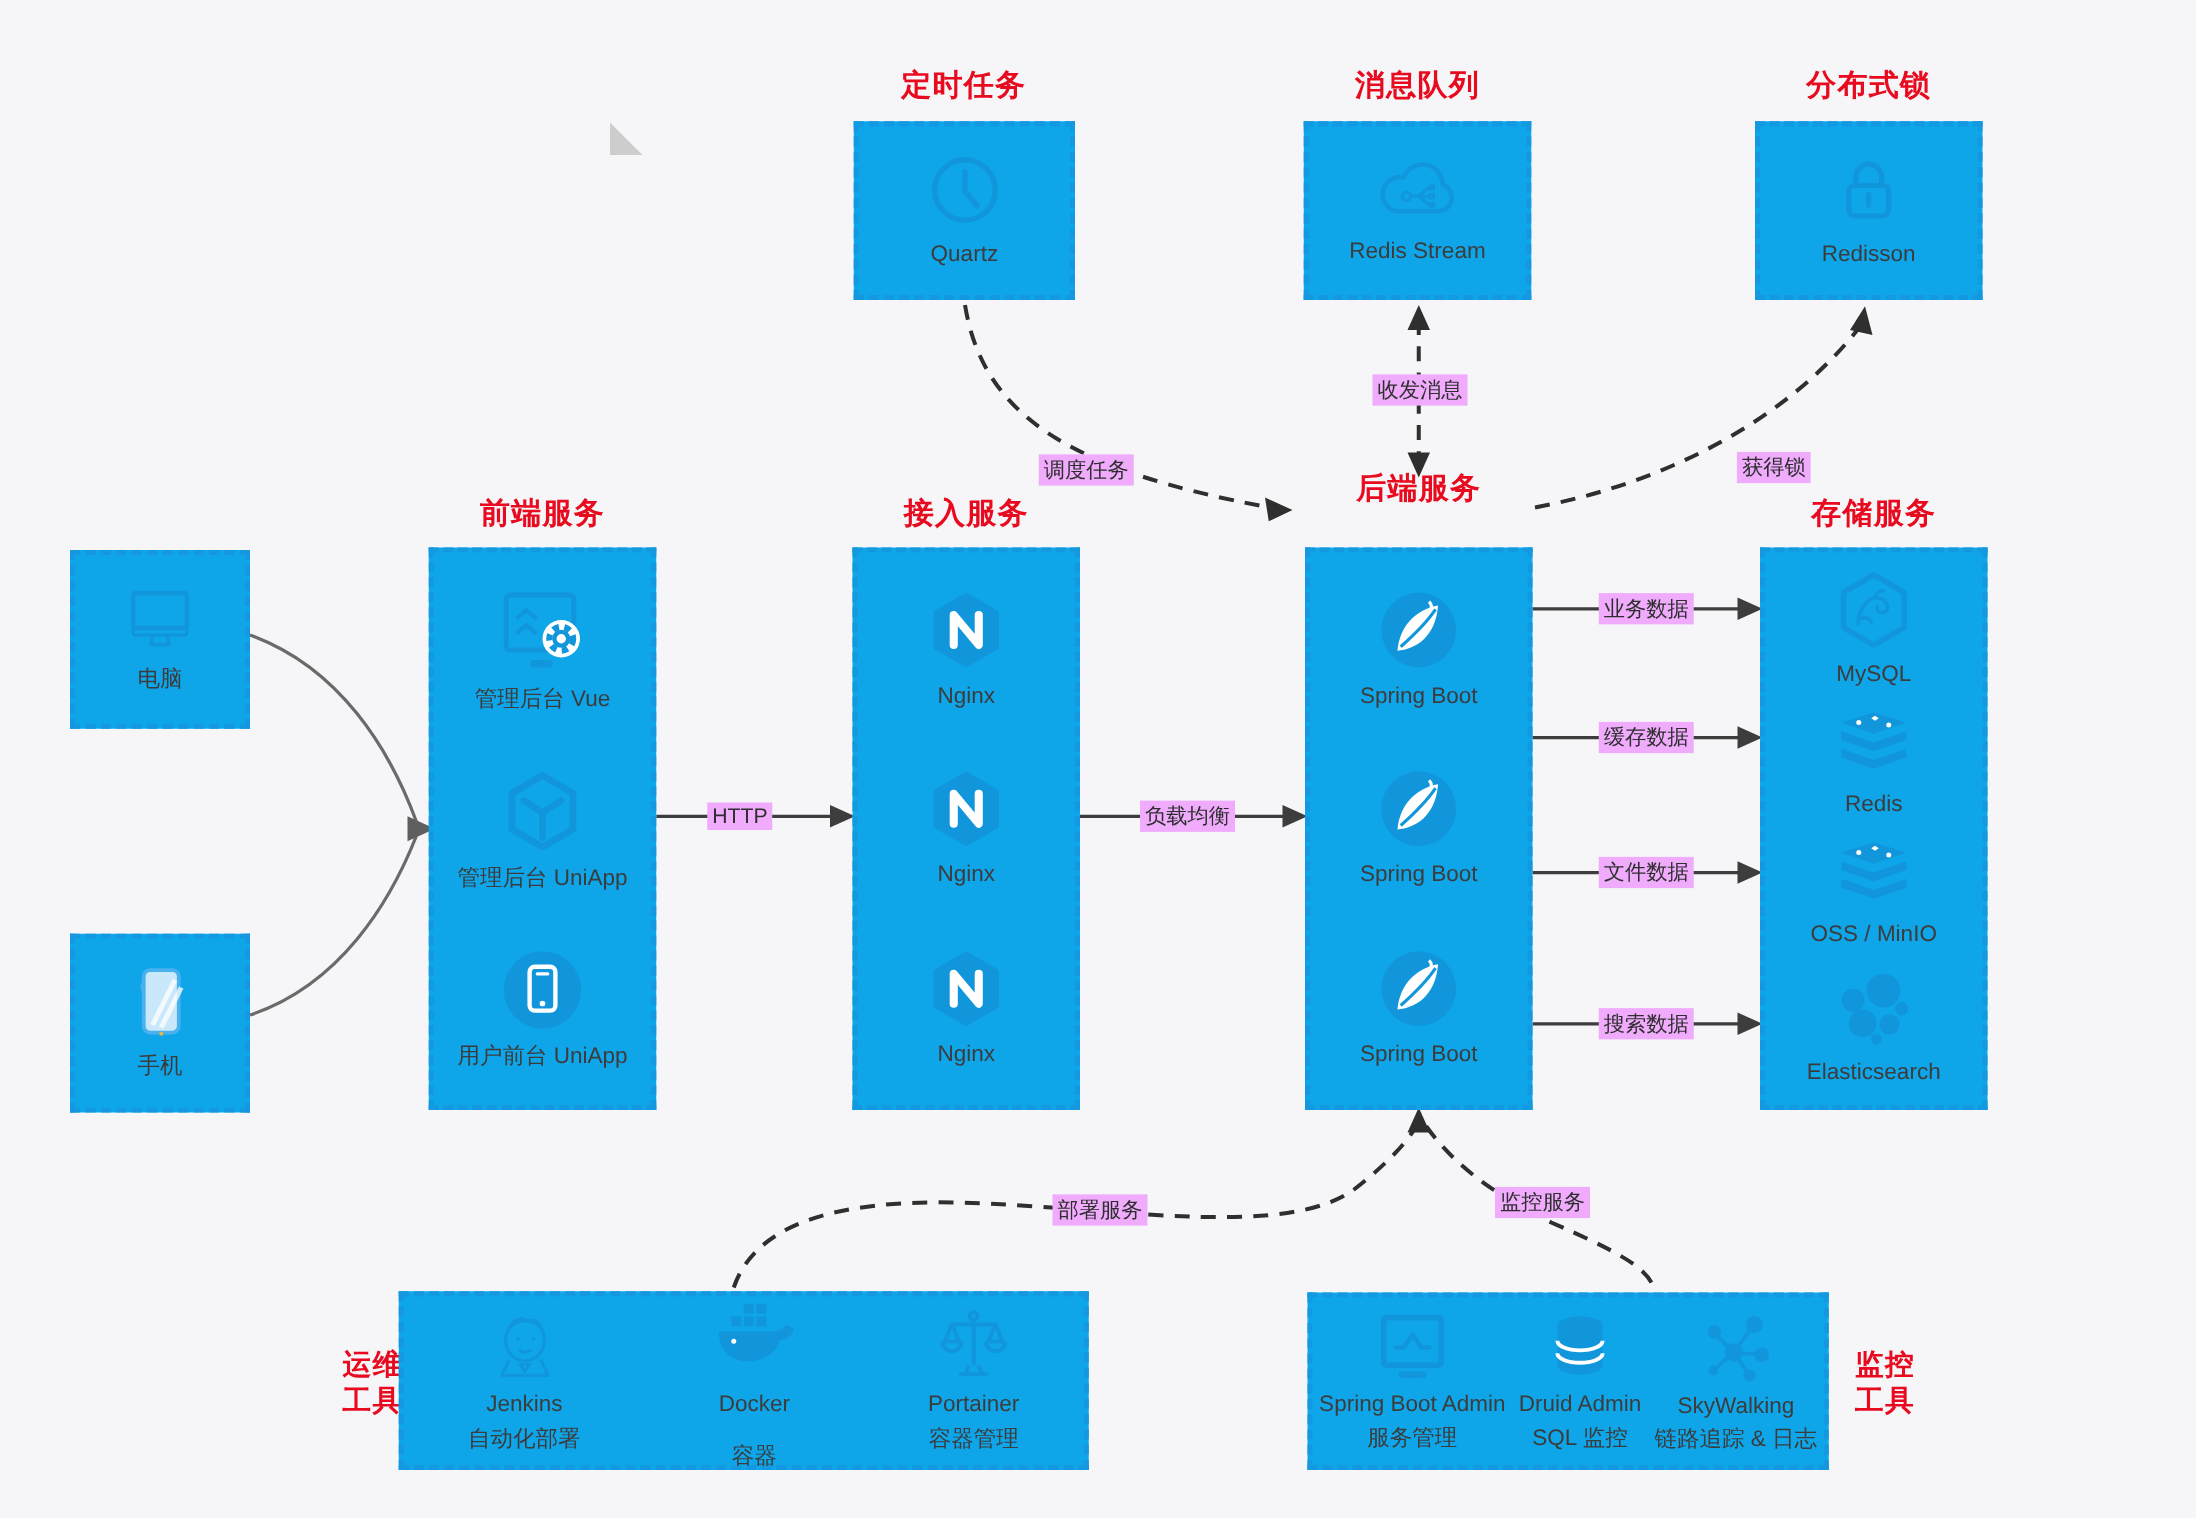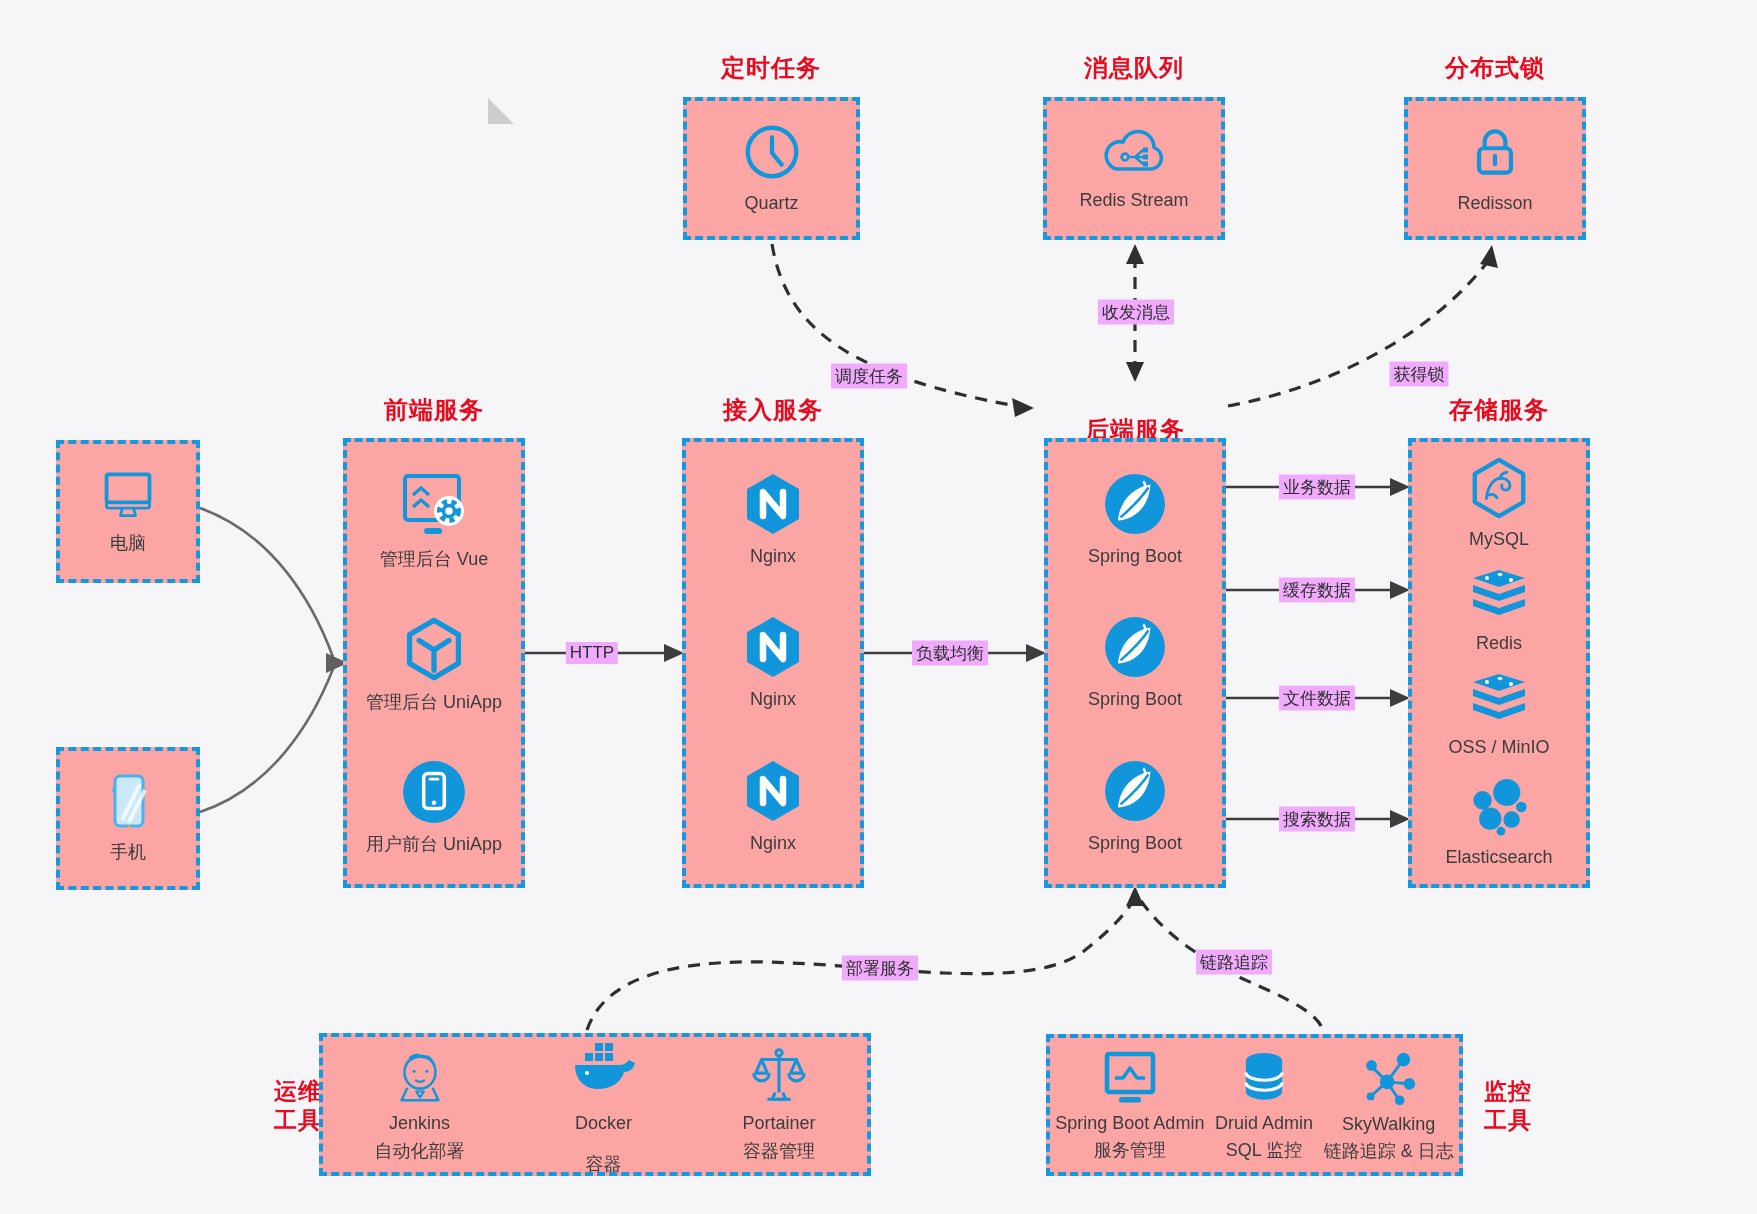--- a/index.html
+++ b/index.html
@@ -11,21 +11,21 @@
   .note{
     position:absolute;left:56px;top:98px;width:458px;height:68px;background:#fcf7b0;
     clip-path:polygon(0 0,calc(100% - 26px) 0,100% 26px,100% 100%,0 100%);
     font-size:17px;line-height:1.6;color:#3f3f3f;padding:8px 0 0 16px;box-sizing:border-box;
   }
   .note-fold{position:absolute;left:488px;top:98px;width:0;height:0;
     border-left:26px solid transparent;border-top:26px solid transparent;
     border-bottom:26px solid #cdcdcd;transform:translateY(0);}
   .note-fold{border-bottom:none;border-right:none;border-left:26px solid #cdcdcd;border-top:26px solid transparent;}
   
-  .gbox{position:absolute;border:4px dashed #1499e1;background:#fca5a5;box-sizing:border-box;}
+  .gbox{position:absolute;border:4px dashed #1499e1;background:#0ea5e9;box-sizing:border-box;}
   .col{display:flex;flex-direction:column;justify-content:space-around;align-items:center;padding:6px 0;}
   .row{display:flex;flex-direction:row;justify-content:space-around;align-items:center;}
   .single{display:flex;flex-direction:column;justify-content:center;align-items:center;gap:8px;}
   
   .rtitle{position:absolute;transform:translate(-50%,-50%);color:#e80a1e;font-weight:bold;
     font-size:24px;white-space:nowrap;letter-spacing:1px;}
   .rtitle-sm{font-size:23px;line-height:1.25;text-align:center;margin-left:14px;}
   
   .item{display:flex;flex-direction:column;align-items:center;gap:7px;}
   .ilabel{font-size:18px;color:#3c3c3c;white-space:nowrap;line-height:1.35;text-align:center;}
@@ -80,21 +80,21 @@
     </g>
   </svg>
 
   <div class="note-fold"></div>
 
   <div class="rtitle" style="left:771px;top:68px">定时任务</div>
   <div class="rtitle" style="left:1134px;top:68px">消息队列</div>
   <div class="rtitle" style="left:1495px;top:68px">分布式锁</div>
   <div class="rtitle" style="left:434px;top:410px">前端服务</div>
   <div class="rtitle" style="left:773px;top:410px">接入服务</div>
-  <div class="rtitle" style="left:1135px;top:430px">后端服务</div>
+  <div class="rtitle" style="left:1135px;top:390px">后端服务</div>
   <div class="rtitle" style="left:1499px;top:410px">存储服务</div>
   <div class="rtitle rtitle-sm" style="left:284px;top:1106px">
     <div>运维</div>
     <div>工具</div>
   </div>
   <div class="rtitle rtitle-sm" style="left:1494px;top:1106px">
     <div>监控</div>
     <div>工具</div>
   </div>
 
@@ -416,15 +416,15 @@
   <div class="elabel" style="left:592px;top:653px">HTTP</div>
   <div class="elabel" style="left:950px;top:653px">负载均衡</div>
   <div class="elabel" style="left:1317px;top:487px">业务数据</div>
   <div class="elabel" style="left:1317px;top:590px">缓存数据</div>
   <div class="elabel" style="left:1317px;top:698px">文件数据</div>
   <div class="elabel" style="left:1317px;top:819px">搜索数据</div>
   <div class="elabel" style="left:869px;top:376px">调度任务</div>
   <div class="elabel" style="left:1136px;top:312px">收发消息</div>
   <div class="elabel" style="left:1419px;top:374px">获得锁</div>
   <div class="elabel" style="left:880px;top:968px">部署服务</div>
-  <div class="elabel" style="left:1234px;top:962px">链路追踪</div>
+  <div class="elabel" style="left:1234px;top:962px">监控服务</div>
 
 </div>
 
 </body></html>

